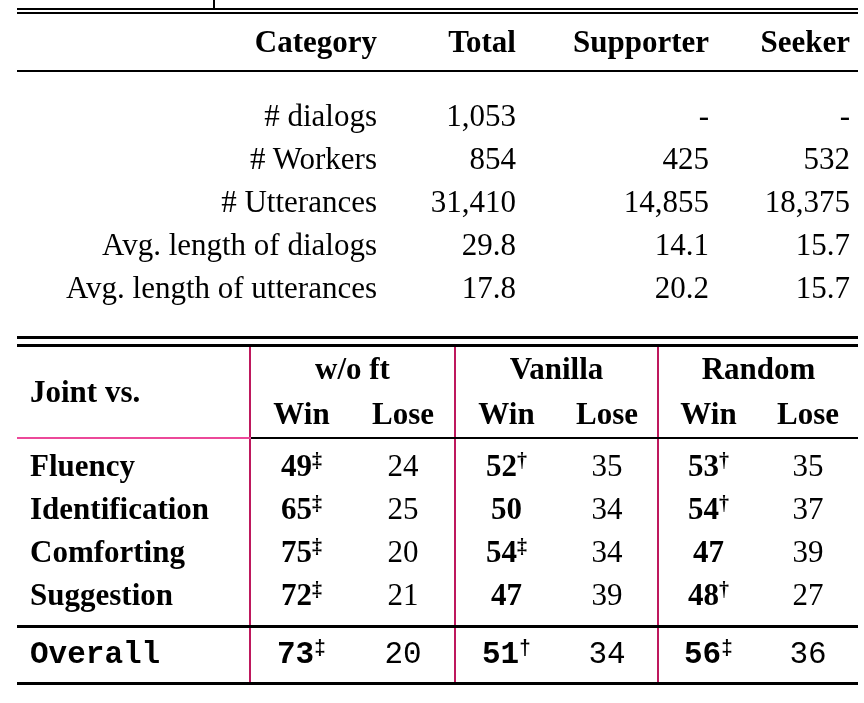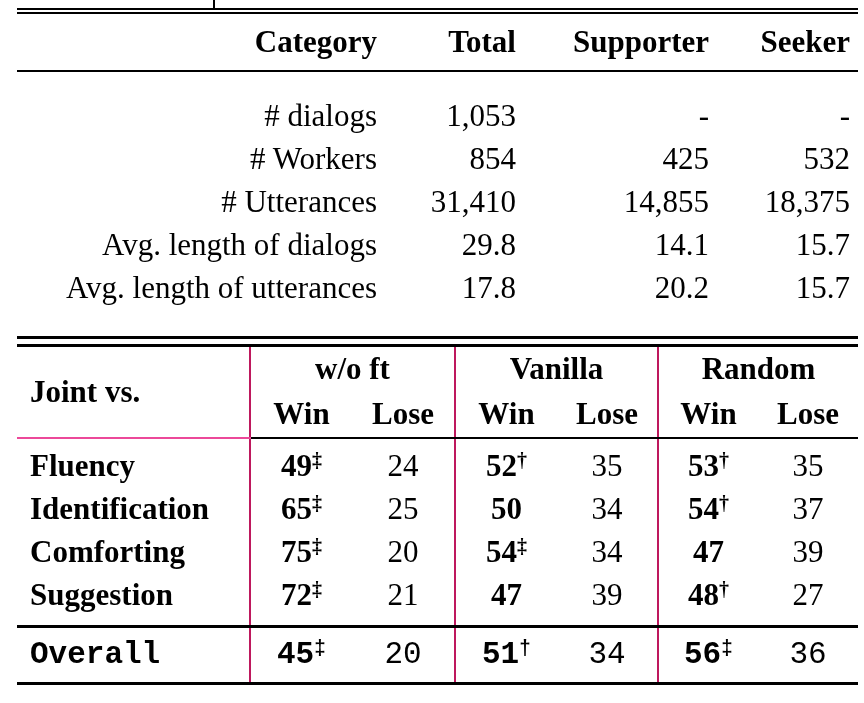--- a/index.html
+++ b/index.html
@@ -159,21 +159,21 @@
           <td class="c"><span>21</span></td>
           <td class="c vl win"><span>47</span><span class="sup"></span></td>
           <td class="c"><span>39</span></td>
           <td class="c vl win"><span>48</span><span class="sup">†</span></td>
           <td class="c"><span>27</span></td>
         </tr>
       </tbody>
       <tbody class="overall">
         <tr>
           <td class="rowlbl">Overall</td>
-          <td class="c vl win"><span>45</span><span class="sup">‡</span></td>
+          <td class="c vl win"><span>73</span><span class="sup">‡</span></td>
           <td class="c"><span>20</span></td>
           <td class="c vl win"><span>51</span><span class="sup">†</span></td>
           <td class="c"><span>34</span></td>
           <td class="c vl win"><span>56</span><span class="sup">‡</span></td>
           <td class="c"><span>36</span></td>
         </tr>
       </tbody>
     </table>
 
   </div>

